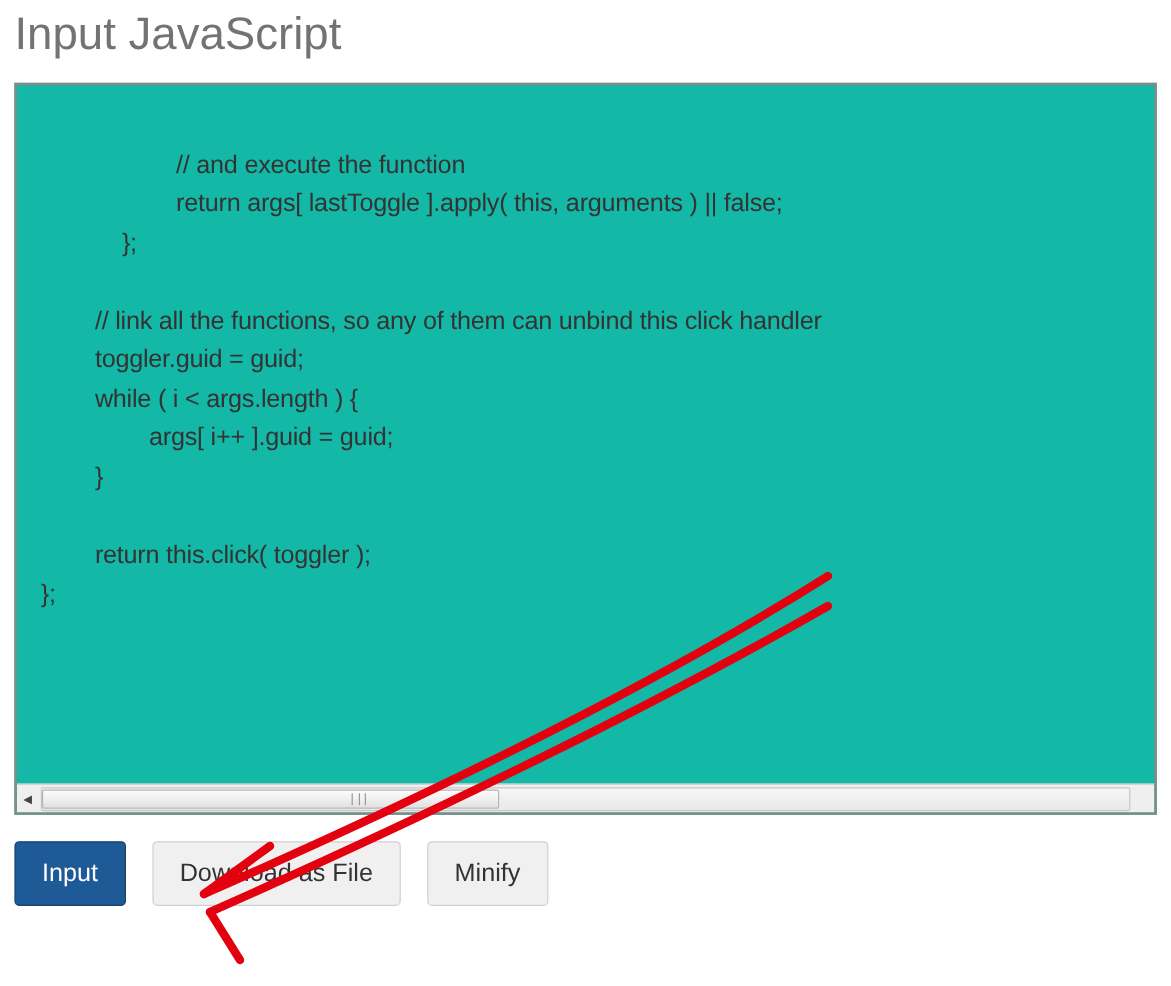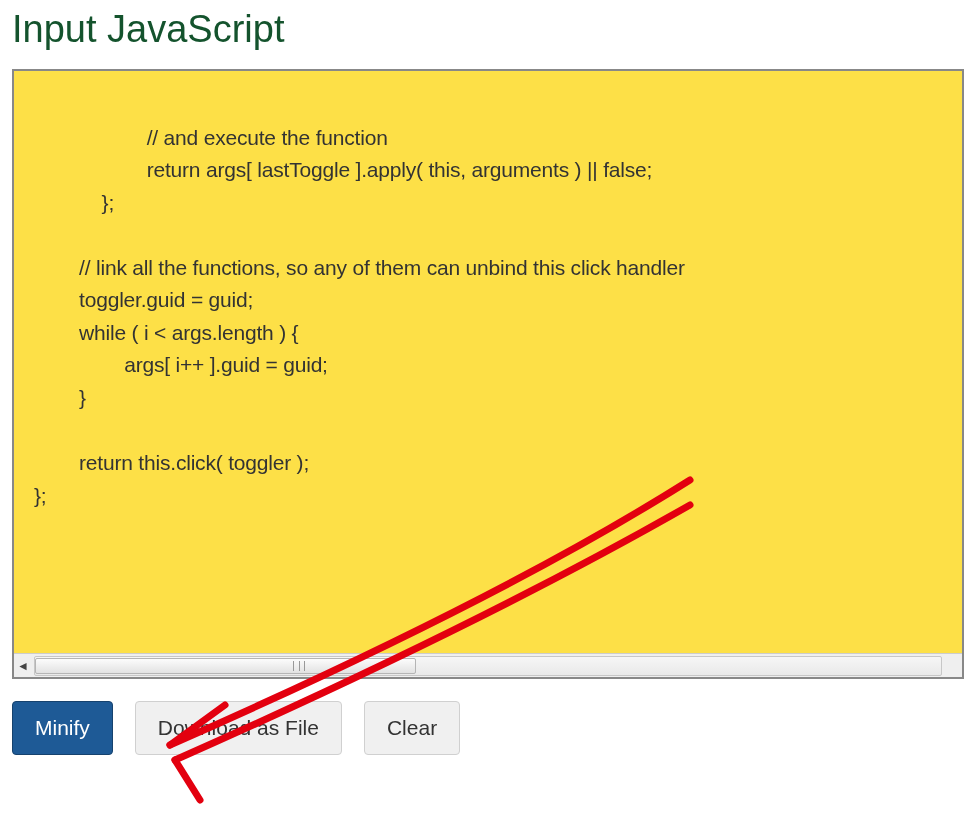--- a/index.html
+++ b/index.html
@@ -12,26 +12,26 @@
   }
   .page {
     width: 976px;
     height: 822px;
     padding: 8px 12px 20px 12px;
     position: relative;
   }
   .heading {
     font-size: 38px;
     font-weight: 400;
-    color: #14532d;
+    color: #737373;
     margin: 0 0 18px 0;
   }
   .code-box {
     border: 2px solid #888;
-    background: #fde047;
+    background: #14b8a6;
     height: 610px;
     position: relative;
     overflow: hidden;
   }
   .code-content {
     font-family: Arial, Helvetica, sans-serif;
     font-size: 21px;
     color: #333;
     white-space: pre;
     padding: 18px 20px 10px 20px;
@@ -153,23 +153,23 @@
               <span></span>
               <span></span>
           </div>
         </div>
       </div>
       <div class="scroll-arrow"></div>
     </div>
   </div>
 
   <div class="button-row">
-    <button class="btn btn-primary">Minify</button>
+    <button class="btn btn-primary">Input</button>
     <button class="btn btn-default">Download as File</button>
-    <button class="btn btn-default">Clear</button>
+    <button class="btn btn-default">Minify</button>
   </div>
 
   <svg class="arrow-overlay" viewBox="0 0 976 822">
     <path d="M 690 480 Q 500 600 170 745" stroke="#e3000f" stroke-width="7" fill="none" stroke-linecap="round"></path>
     <path d="M 690 505 Q 480 625 175 760" stroke="#e3000f" stroke-width="7" fill="none" stroke-linecap="round"></path>
     <path d="M 170 745 L 225 705" stroke="#e3000f" stroke-width="7" fill="none" stroke-linecap="round"></path>
     <path d="M 175 760 L 200 800" stroke="#e3000f" stroke-width="7" fill="none" stroke-linecap="round"></path>
   </svg>
 </div>
 

